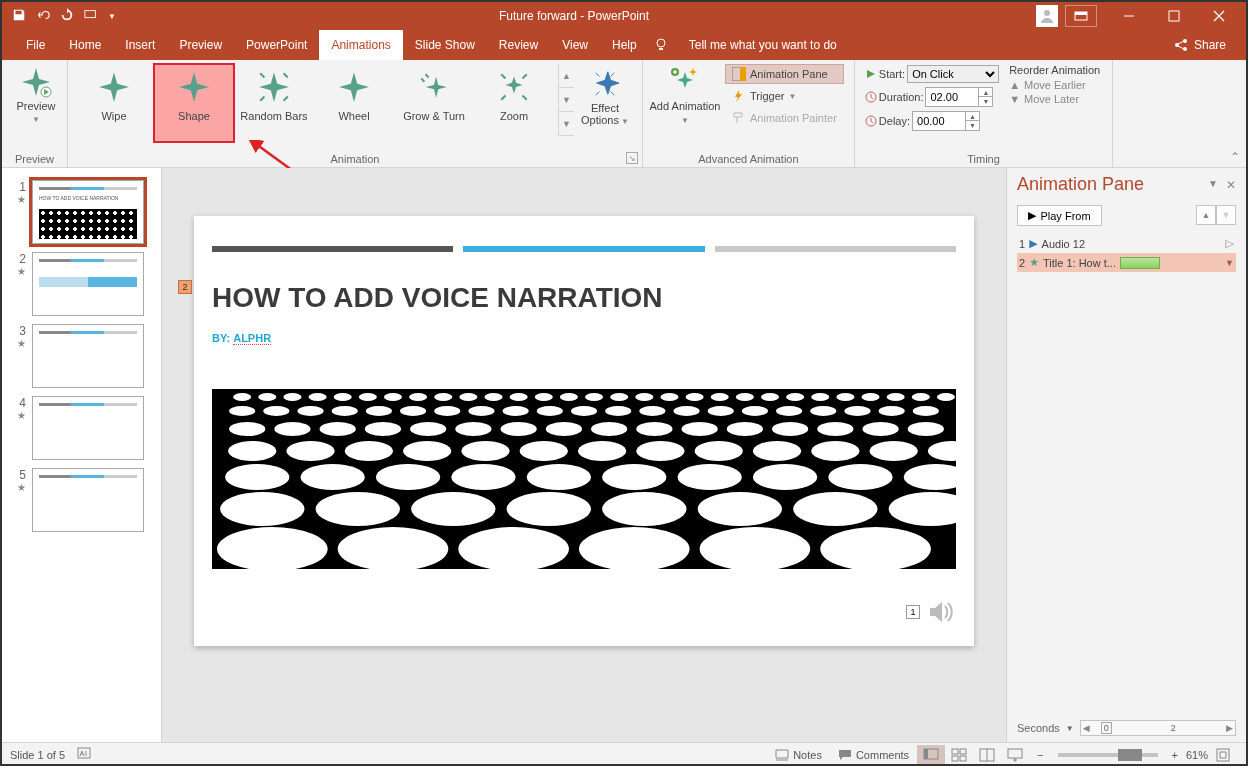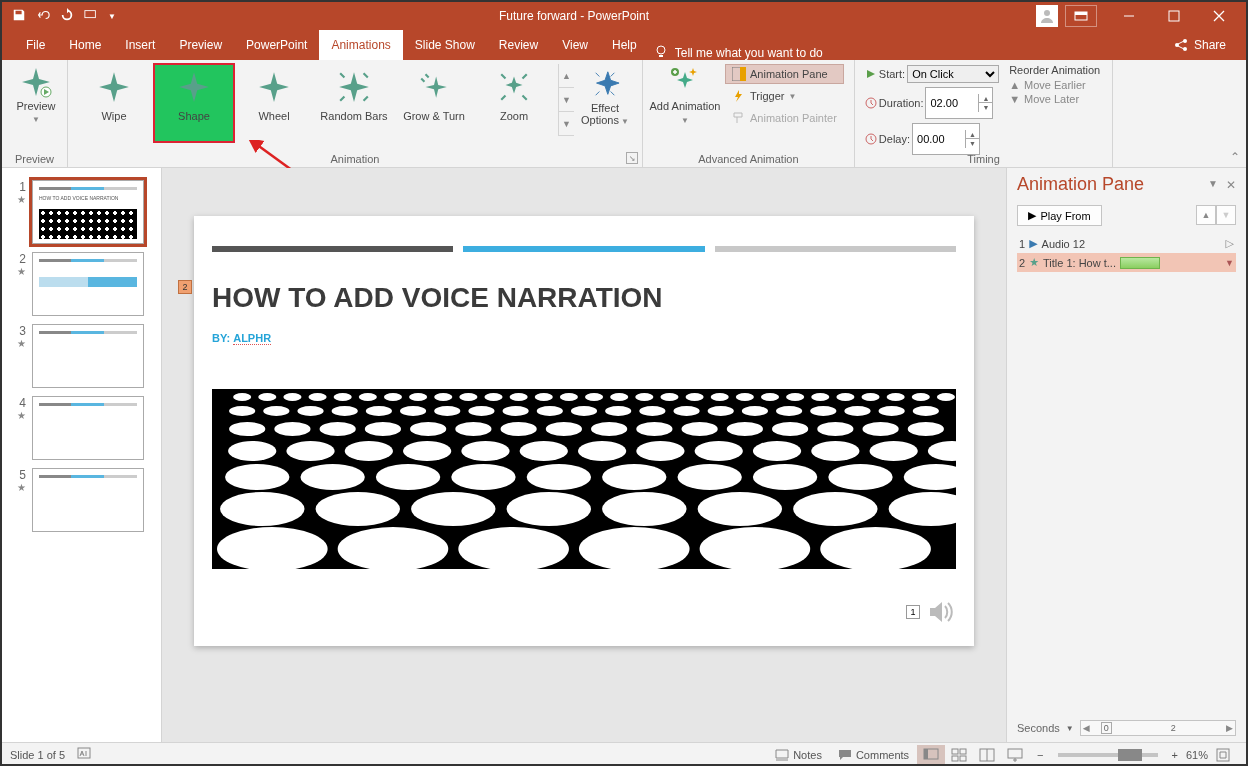--- a/index.html
+++ b/index.html
@@ -8,43 +8,43 @@
   .titlebar .qat { display: flex; gap: 10px; align-items: center; margin-left: 4px; }
   .titlebar .qat svg { width: 14px; height: 14px; }
   .titlebar .title { flex: 1; text-align: center; font-size: 12px; }
   .titlebar .winctl { display: flex; align-items: center; gap: 3px; }
   .titlebar .winctl .wc { width: 42px; height: 28px; display: flex; align-items: center; justify-content: center; cursor: pointer; }
   .titlebar .acct { width: 22px; height: 22px; background: #fff; margin: 0 4px; display:flex;align-items:center;justify-content:center;color:#888;}
   .titlebar .ribdisp { width: 32px; height: 22px; border:1px solid rgba(255,255,255,.4); display:flex;align-items:center;justify-content:center;margin-right:8px;}
   .menubar { height: 30px; background: #b7472a; display: flex; align-items: stretch; padding: 0 12px; }
   .menubar .tab { color: #fff; padding: 0 12px; display: flex; align-items: center; cursor: pointer; font-size: 12px; }
   .menubar .tab.active { background: #fff; color: #b7472a; }
-  .menubar .tell { display:flex; align-items:flex-end; color:#fff; gap:6px; margin-left:4px; cursor:text;}
+  .menubar .tell { display:flex; align-items:center; color:#fff; gap:20px; margin-left:4px; cursor:text;}
   .menubar .spacer { flex:1; }
   .menubar .share { color:#fff; display:flex; align-items:center; gap:6px; padding: 0 8px; cursor:pointer;}
   .ribbon { height: 108px; background: #f3f3f3; border-bottom:1px solid #d4d4d4; display:flex; align-items:stretch; position:relative;}
   .rgroup { border-right:1px solid #d4d4d4; padding: 2px 6px 0 6px; display:flex; flex-direction:column; position:relative; }
   .rgroup .label { position:absolute; bottom:2px; left:0; right:0; text-align:center; color:#666; font-size:11px; }
   .rgroup .dlg { position:absolute; bottom:3px; right:4px; width:12px; height:12px; border:1px solid #aaa; font-size:8px; color:#888; display:flex; align-items:center; justify-content:center; cursor:pointer;}
   .bigbtn { display:flex; flex-direction:column; align-items:center; justify-content:flex-start; width:56px; padding-top:4px; cursor:pointer; gap:2px; font-size:11px; color:#444; text-align:center;}
   .bigbtn .icon { width:32px; height:32px; display:flex; align-items:center; justify-content:center; }
   .bigbtn .cap { line-height:1.1; }
   .gallery { display:flex; align-items:flex-start; gap:0px; padding-top:2px; }
   .galitem { width:80px; height:72px; display:flex; flex-direction:column; align-items:center; justify-content:flex-start; padding-top:6px; gap:6px; cursor:pointer; color:#444; font-size:11px; }
   .galitem.active { background:#c8c8c8; border:2px solid #b7472a; margin:-2px; box-sizing:content-box;}
-  .galitem.active.noborder { border:none; margin:0; background:#22c55e;}
+  .galitem.active.noborder { border:none; margin:0; background:#fca5a5;}
   .galitem .gic { width:34px; height:34px; display:flex; align-items:center; justify-content:center; }
   .galscroll { width:16px; display:flex; flex-direction:column; border-left:1px solid #d4d4d4; margin-left:4px;}
   .galscroll div { height:24px; border-bottom:1px solid #d4d4d4; display:flex; align-items:center; justify-content:center; color:#888; cursor:pointer; font-size:9px;}
   .advgrp { display:flex; }
   .advcol { display:flex; flex-direction:column; gap:2px; padding:2px 4px; font-size:11px; color:#444;}
   .advbtn { display:flex; align-items:center; gap:4px; padding:2px 6px; cursor:pointer; border:1px solid transparent;}
   .advbtn.toggled { background:#e3c9c3; border:1px solid #c9a79f; }
   .timing-row { display:flex; align-items:center; gap:2px; font-size:11px; color:#444; margin:1px 0;}
-  .timing-row .fld { border:1px solid #aaa; background:#fff; height:32px; display:flex; align-items:center;}
+  .timing-row .fld { border:1px solid #aaa; background:#fff; height:20px; display:flex; align-items:center;}
   .timing-row .fld input { border:none; width:52px; padding:0 4px; font-size:11px; outline:none; }
   .timing-row .spin { width:14px; display:flex; flex-direction:column; border-left:1px solid #aaa;}
   .timing-row .spin div { height:9px; display:flex;align-items:center;justify-content:center;font-size:7px;color:#666;cursor:pointer;}
   .timing-row .spin div:first-child{border-bottom:1px solid #aaa;}
   .timing-row select { border:1px solid #aaa; height:18px; font-size:11px; width:92px;}
   .reorder { font-size:11px; color:#444; padding:2px 6px;}
   .reorder .hdr { margin-bottom:2px; color:#444;}
   .reorder .opt { color:#888; display:flex; gap:4px; align-items:center; padding:1px 0;}
   .collapse { position:absolute; bottom:3px; right:6px; color:#888; cursor:pointer;}
   .body { display:flex; height: calc(764px - 28px - 30px - 108px - 24px); }
@@ -203,32 +203,32 @@
             <svg class="star4" width="34" height="34" viewBox="0 0 32 32">
               <path d="M16 2l3 11 11 3-11 3-3 11-3-11L2 16l11-3z"></path>
             </svg>
           </div>
         <span>Shape</span>
       </div>
       <div class="galitem">
         <div class="gic">
             <svg class="star4" width="34" height="34" viewBox="0 0 32 32">
               <path d="M16 2l3 11 11 3-11 3-3 11-3-11L2 16l11-3z"></path>
-            </svg>
-          </div>
-        <span>Wheel</span>
+              <path d="M3 3l4 4M25 3l4 4M3 29l4-4M25 29l4-4" stroke="#58a08a" stroke-width="2"></path>
+            </svg>
+          </div>
+        <span>Random Bars</span>
       </div>
       <div class="galitem">
         <div class="gic">
             <svg class="star4" width="34" height="34" viewBox="0 0 32 32">
               <path d="M16 2l3 11 11 3-11 3-3 11-3-11L2 16l11-3z"></path>
-              <path d="M3 3l4 4M25 3l4 4M3 29l4-4M25 29l4-4" stroke="#58a08a" stroke-width="2"></path>
-            </svg>
-          </div>
-        <span>Random Bars</span>
+            </svg>
+          </div>
+        <span>Wheel</span>
       </div>
       <div class="galitem">
         <div class="gic">
             <svg class="star4" width="34" height="34" viewBox="0 0 32 32">
               <path d="M18 6l2 8 8 2-8 2-2 8-2-8-8-2 8-2z"></path>
               <path d="M8 4l3 3M4 8l3 3" stroke="#58a08a" stroke-width="2" fill="none"></path>
             </svg>
           </div>
         <span>Grow &amp; Turn</span>
       </div>

